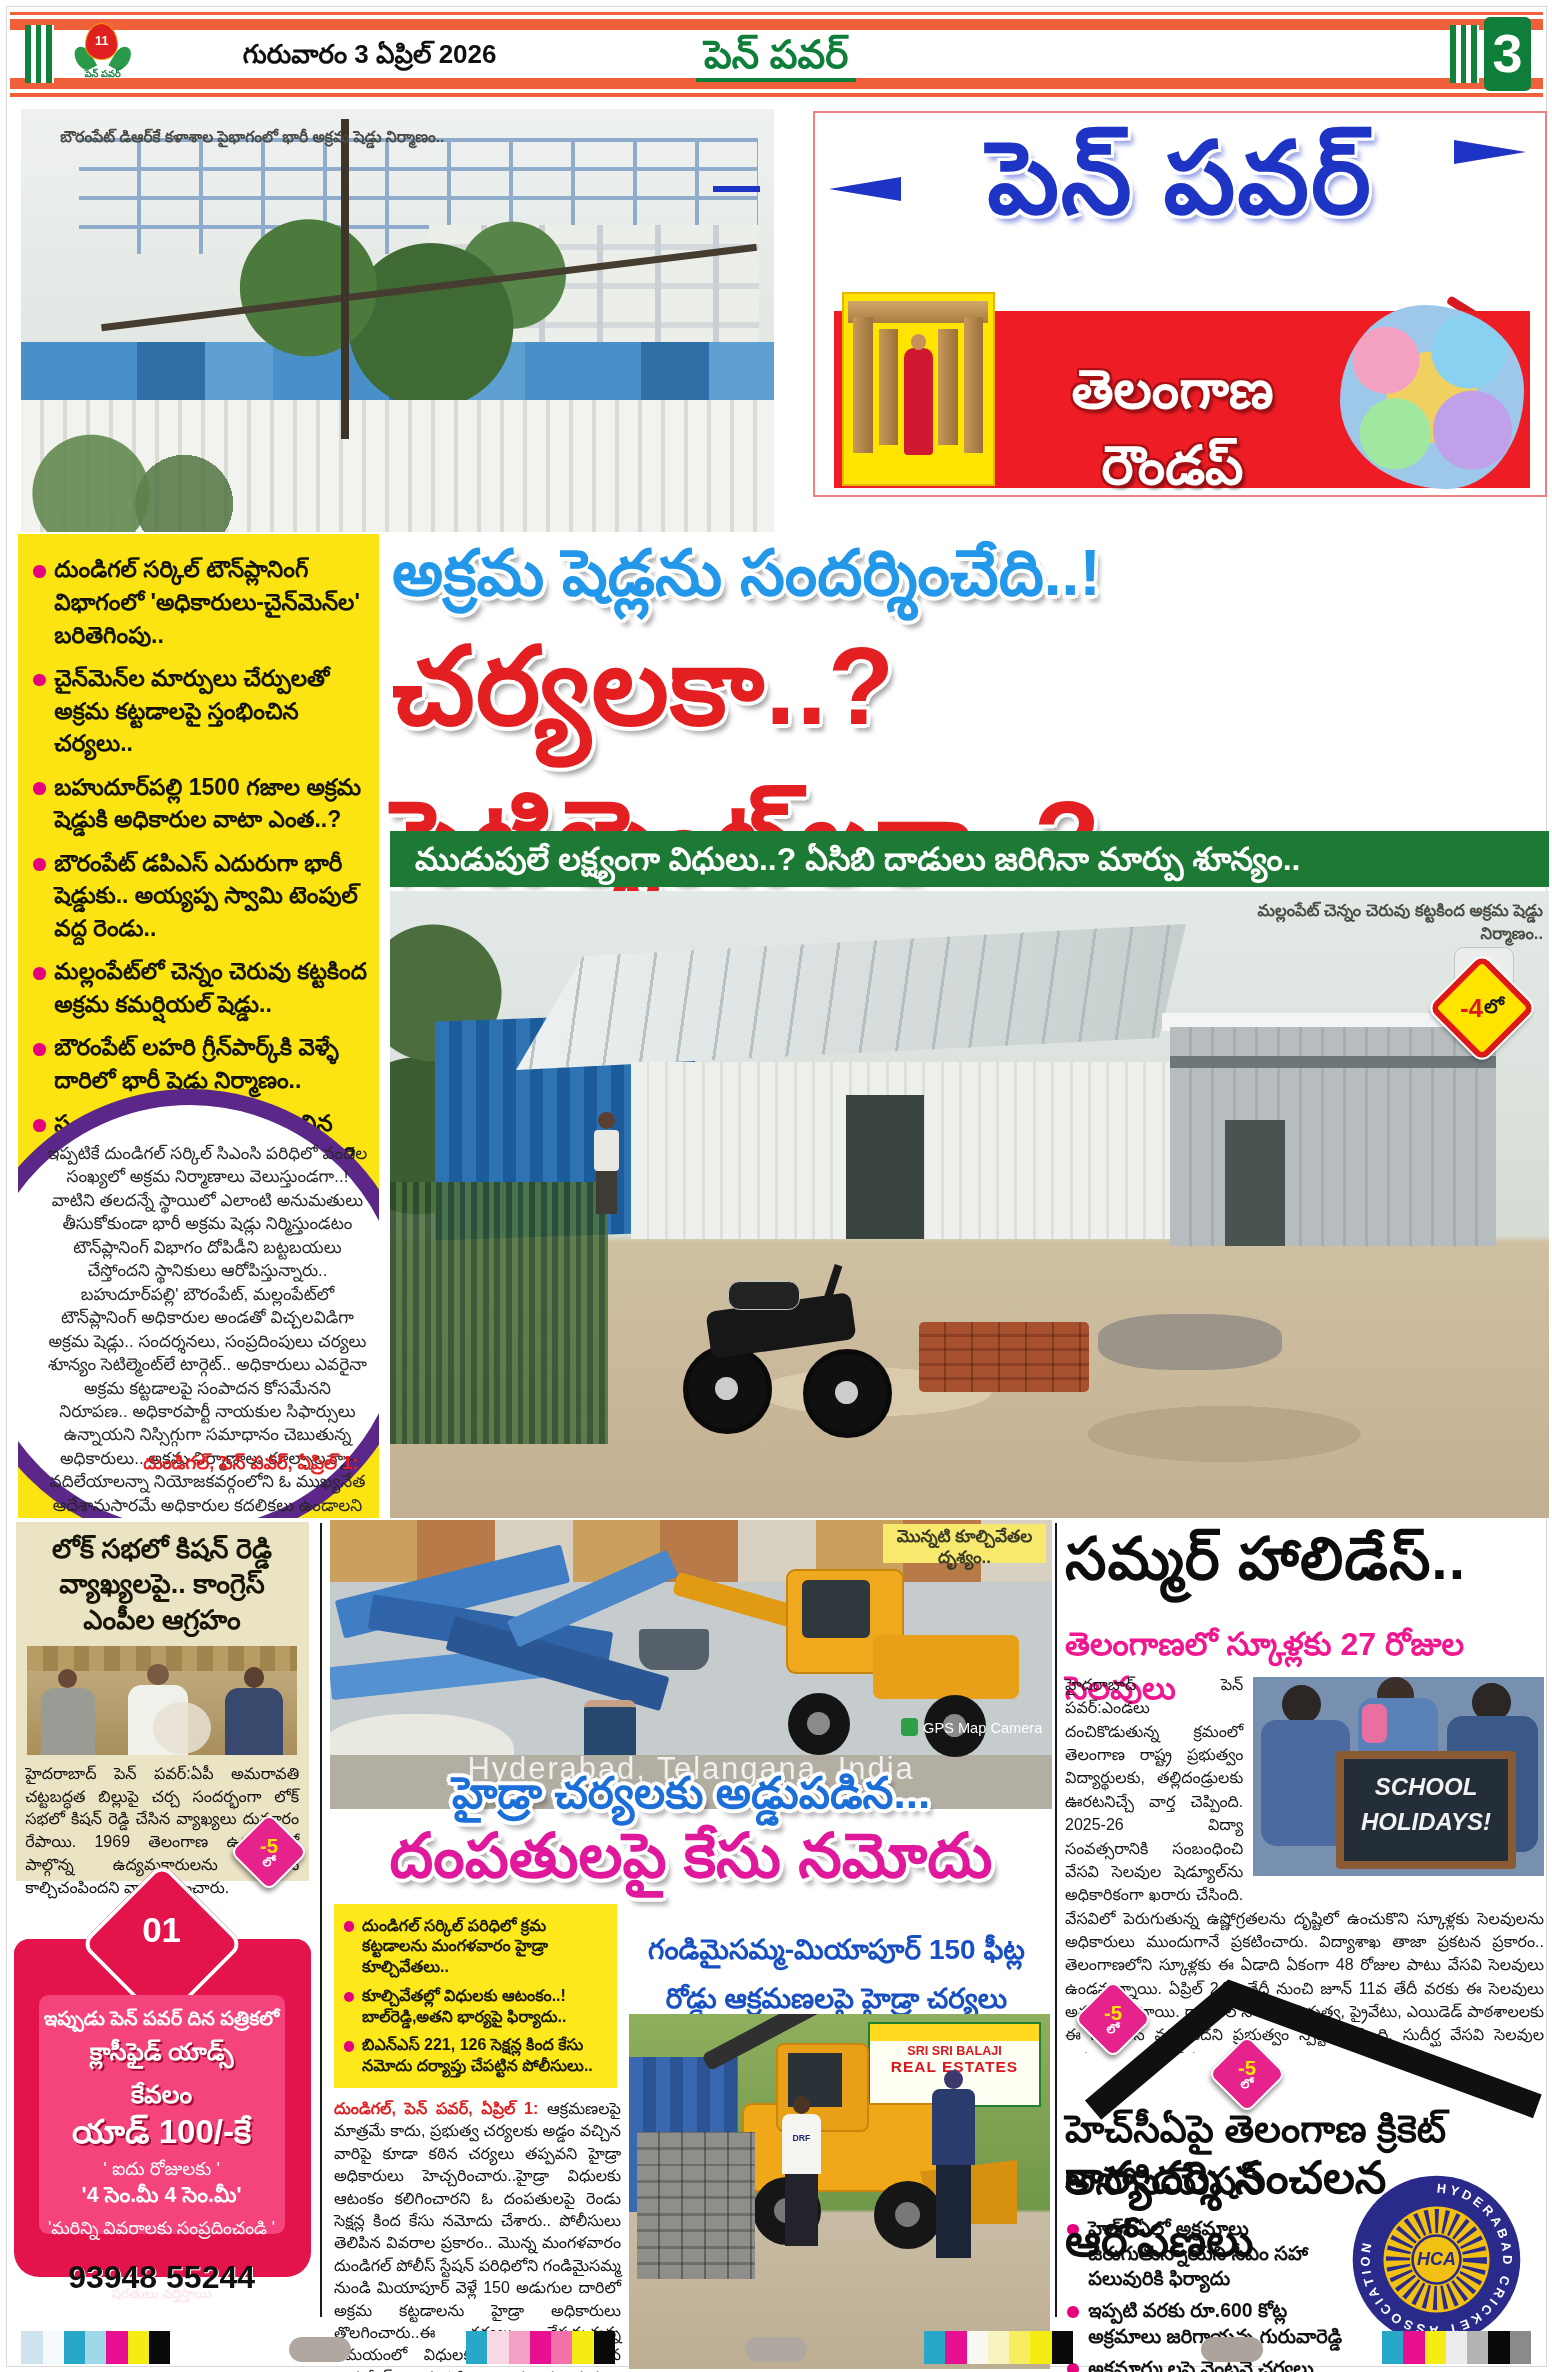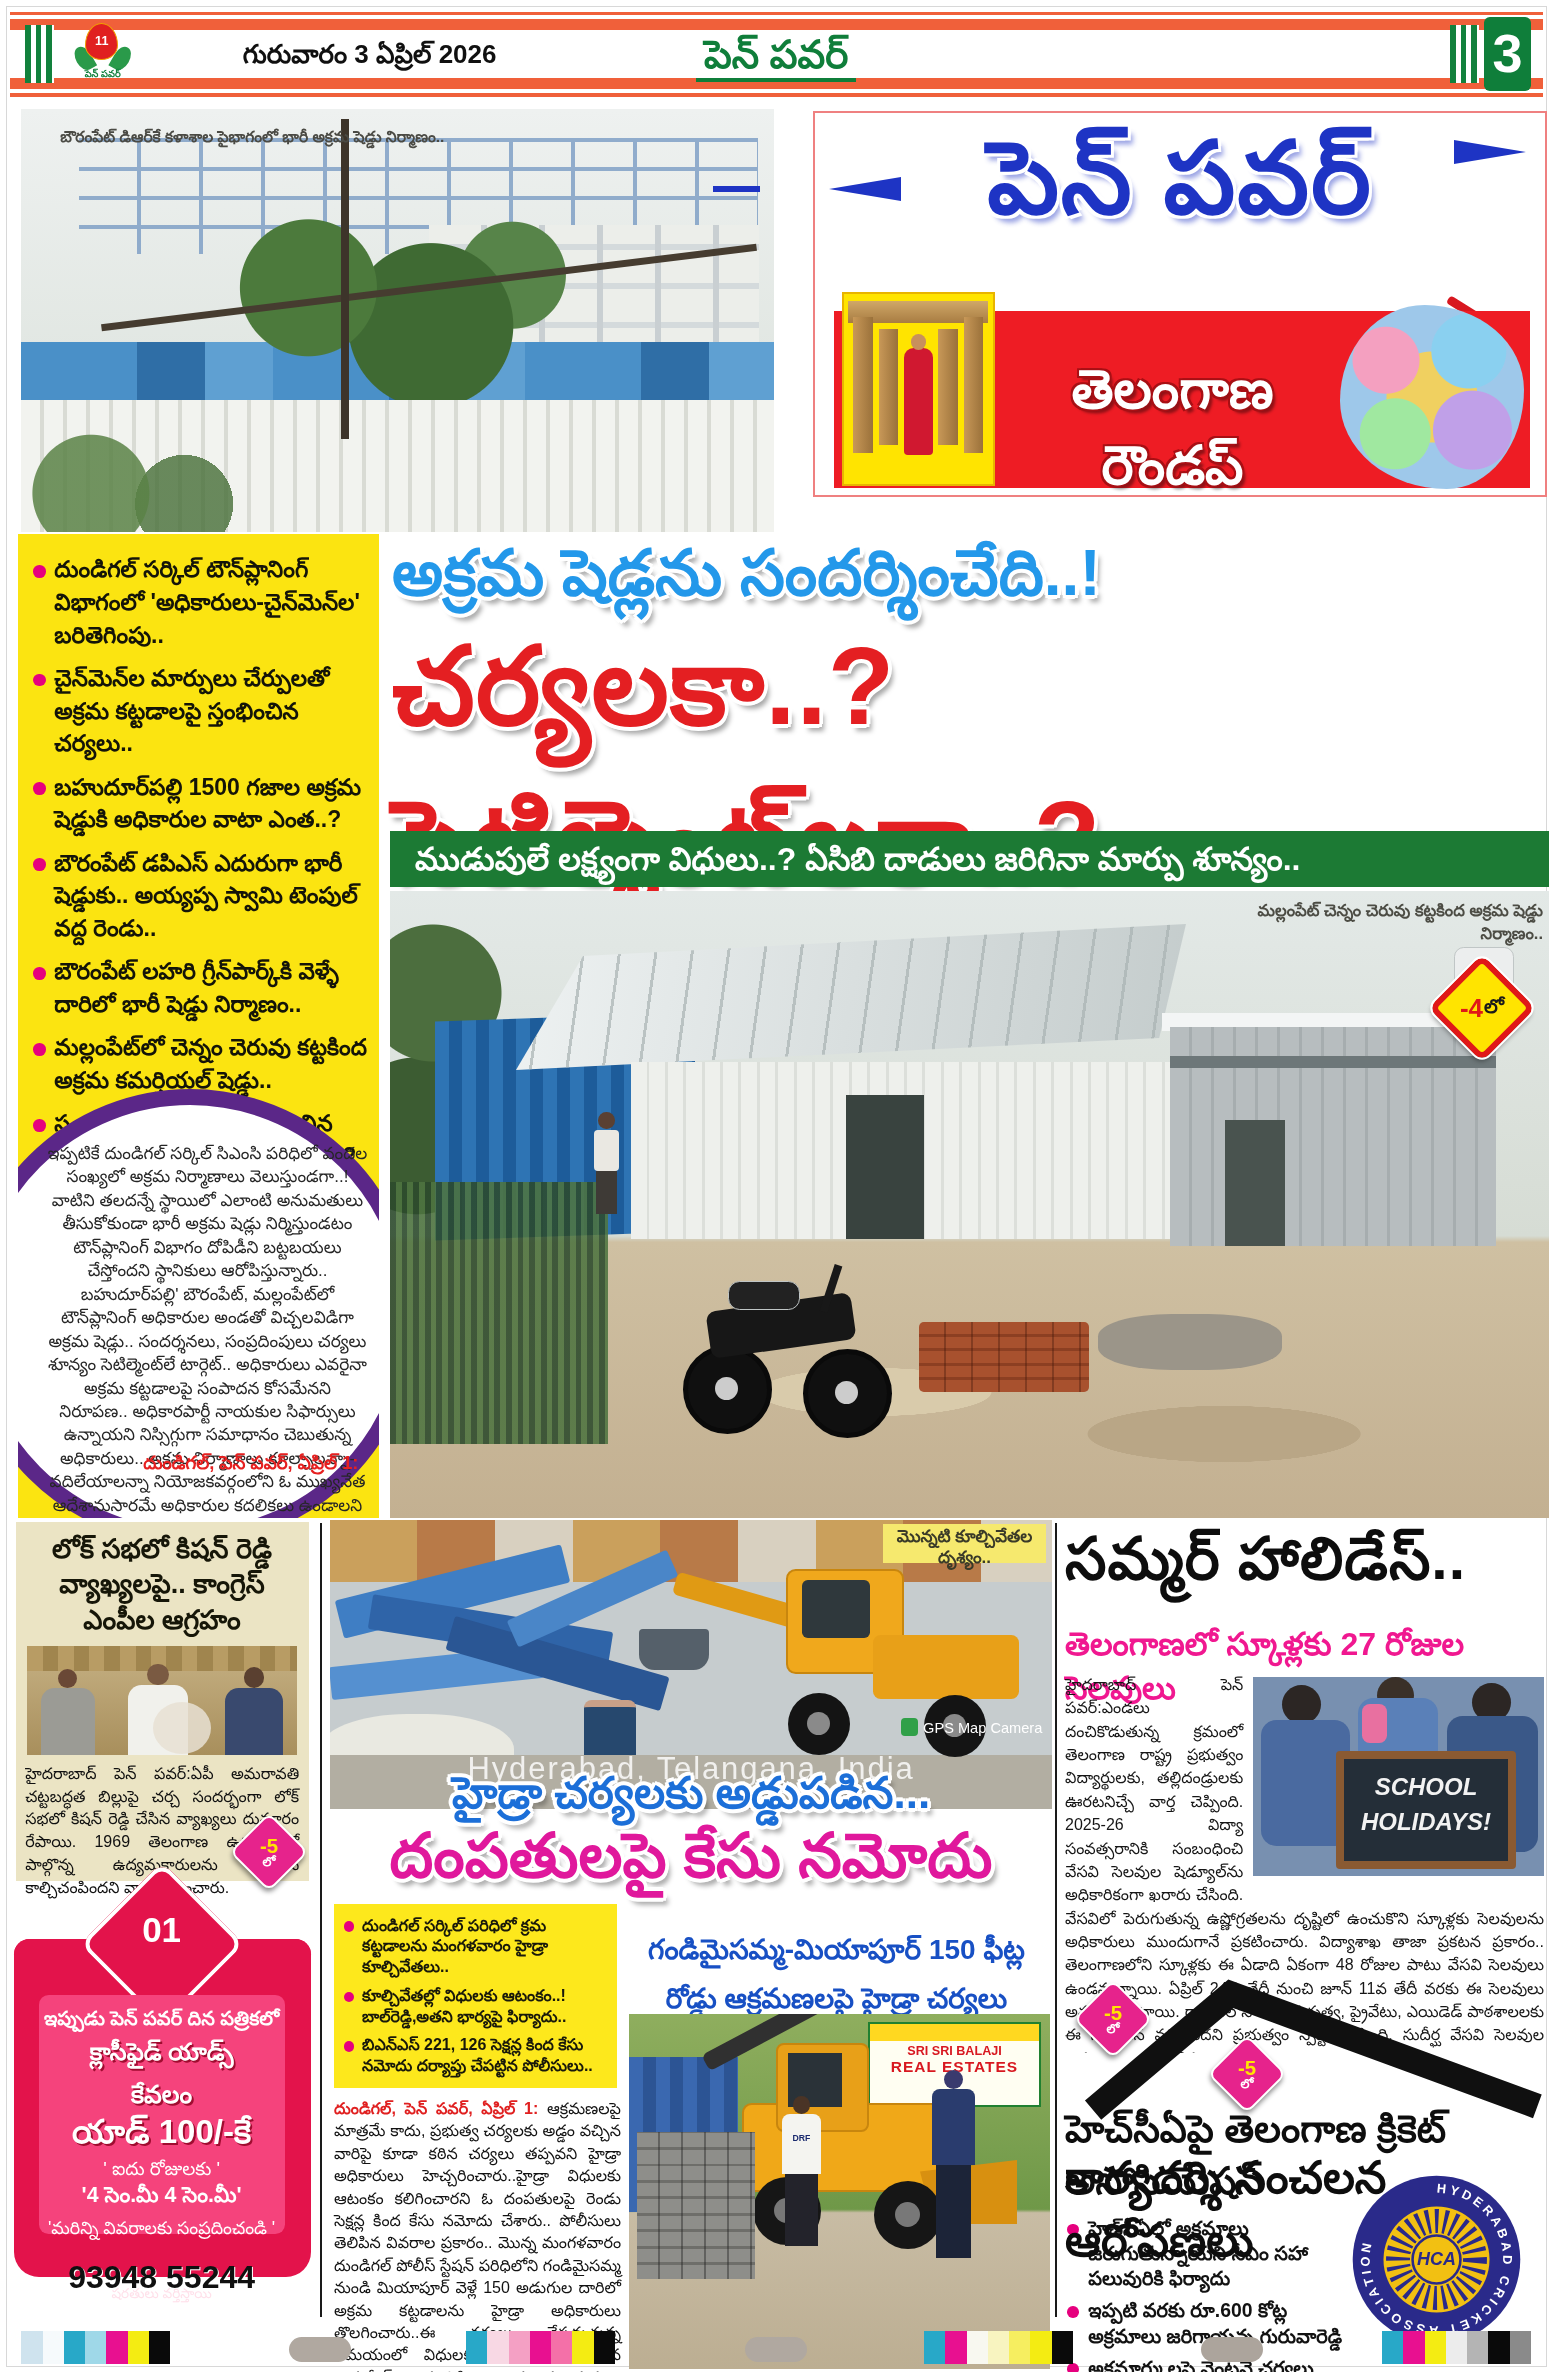--- a/index.html
+++ b/index.html
@@ -322,22 +322,22 @@
     <div id="mast-map"></div>
   </div>
 </div>
 
 <div class="abs" id="sidebar">
   <div id="sidebar-list">
     <div class="sb-item"><span class="dot"></span><span>దుండిగల్ సర్కిల్ టౌన్‌ప్లానింగ్ విభాగంలో 'అధికారులు-చైన్‌మెన్‌ల' బరితెగింపు..</span></div>
     <div class="sb-item"><span class="dot"></span><span>చైన్‌మెన్‌ల మార్పులు చేర్పులతో అక్రమ కట్టడాలపై స్తంభించిన చర్యలు..</span></div>
     <div class="sb-item"><span class="dot"></span><span>బహుదూర్‌పల్లి 1500 గజాల అక్రమ షెడ్డుకి అధికారుల వాటా ఎంత..?</span></div>
     <div class="sb-item"><span class="dot"></span><span>బౌరంపేట్ డపిఎస్ ఎదురుగా భారీ షెడ్డుకు.. అయ్యప్ప స్వామి టెంపుల్ వద్ద రెండు..</span></div>
+    <div class="sb-item"><span class="dot"></span><span>మల్లంపేట్‌లో చెన్నం చెరువు కట్టకింద అక్రమ కమర్షియల్ షెడ్డు..</span></div>
     <div class="sb-item"><span class="dot"></span><span>బౌరంపేట్ లహరి గ్రీన్‌పార్క్‌కి వెళ్ళే దారిలో భారీ షెడ్డు నిర్మాణం..</span></div>
-    <div class="sb-item"><span class="dot"></span><span>మల్లంపేట్‌లో చెన్నం చెరువు కట్టకింద అక్రమ కమర్షియల్ షెడ్డు..</span></div>
     <div class="sb-item"><span class="dot"></span><span>సంబంధిత షెడ్డును సందర్శించిన దుండిగల్ ఏసిపి.. చర్యలేవి సార్..?</span></div>
     <div class="sb-item"><span class="dot"></span><span>బౌరంపేట్‌లో డిఆర్‌కే "కళాశాల భవనం" పైభాగంలో భారీ అక్రమ షెడ్డు నిర్మాణం..</span></div>
   </div>
   <div id="circle-story">
     <div id="circle-text">ఇప్పటికే దుండిగల్ సర్కిల్ సిఎంసి పరిధిలో వందల సంఖ్యలో అక్రమ నిర్మాణాలు వెలుస్తుండగా..! వాటిని తలదన్నే స్థాయిలో ఎలాంటి అనుమతులు తీసుకోకుండా భారీ అక్రమ షెడ్లు నిర్మిస్తుండటం టౌన్‌ప్లానింగ్ విభాగం దోపిడీని బట్టబయలు చేస్తోందని స్థానికులు ఆరోపిస్తున్నారు.. బహుదూర్‌పల్లి' బౌరంపేట్, మల్లంపేట్‌లో టౌన్‌ప్లానింగ్ అధికారుల అండతో విచ్చలవిడిగా అక్రమ షెడ్లు.. సందర్శనలు, సంప్రదింపులు చర్యలు శూన్యం సెటిల్మెంట్‌లే టార్గెట్.. అధికారులు ఎవరైనా అక్రమ కట్టడాలపై సంపాదన కోసమేనని నిరూపణ.. అధికారపార్టీ నాయకుల సిఫార్సులు ఉన్నాయని నిస్సిగ్గుగా సమాధానం చెబుతున్న అధికారులు.. అక్రమ నిర్మాణాలు కూల్చాలన్నా- వదిలేయాలన్నా నియోజకవర్గంలోని ఓ ముఖ్యనేత ఆదేశానుసారమే అధికారుల కదలికలు ఉండాలని హుకుం జారీ చేసినట్టు, సంబంధిత అధికారులు తీవ్రంగా మదన పడుతున్నారని సమాచారం..?</div>
     <div id="circle-dateline">దుండిగల్, పెన్ పవర్, ఏప్రిల్ 1:</div>
   </div>
 </div>
 
 <div class="abs outline" id="lead-kicker">అక్రమ షెడ్లను సందర్శించేది..!</div>

